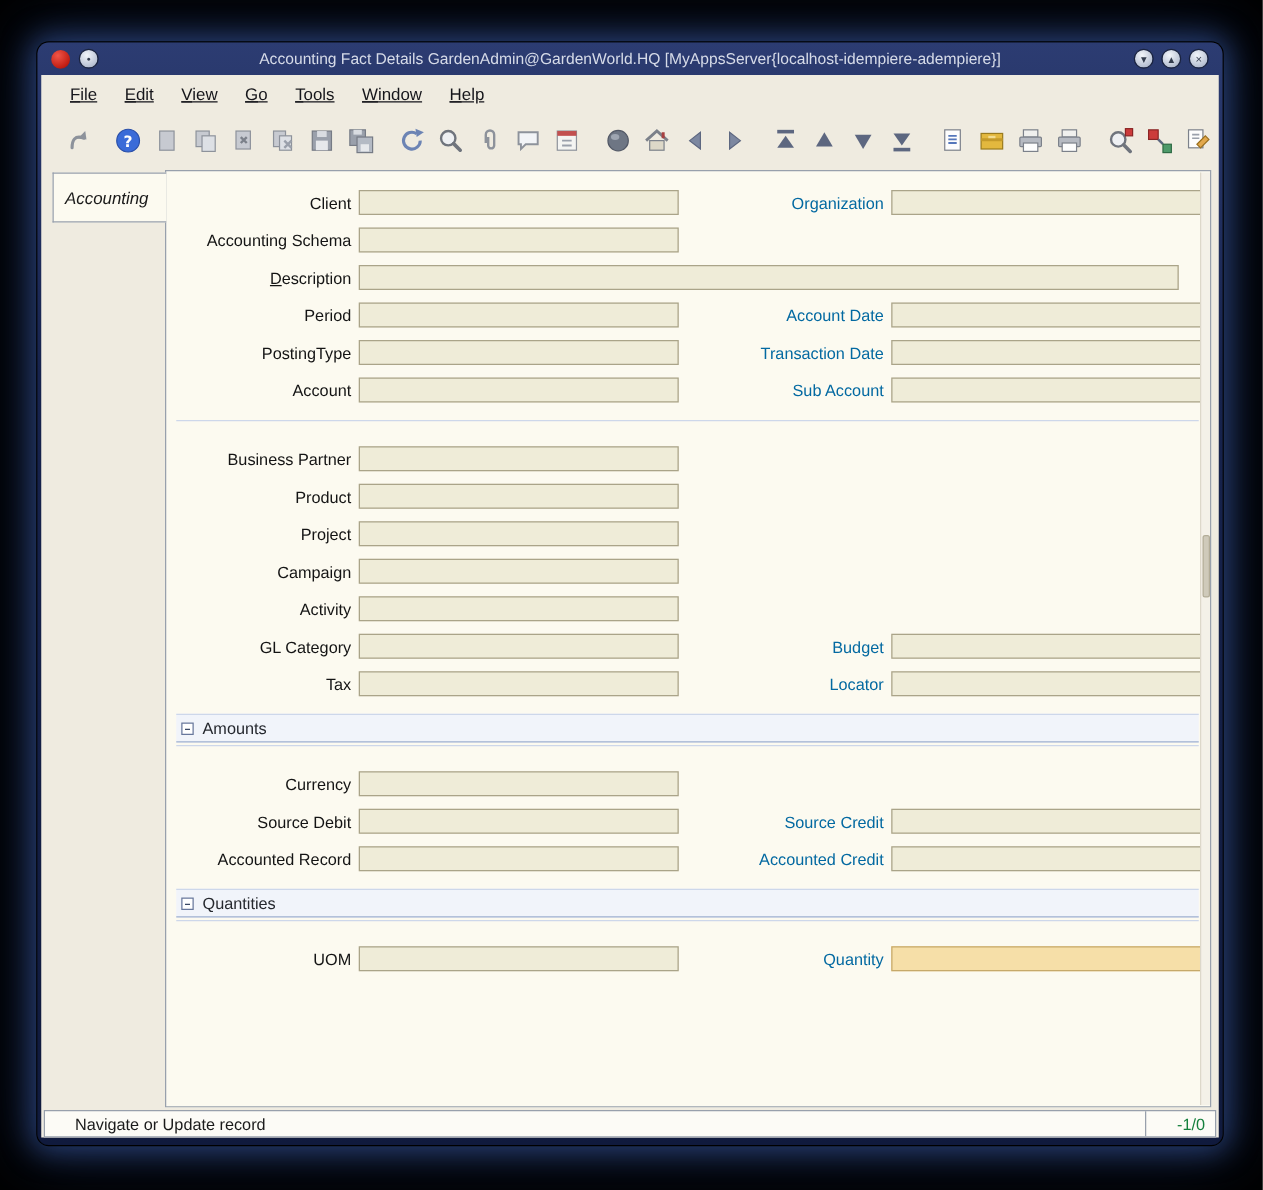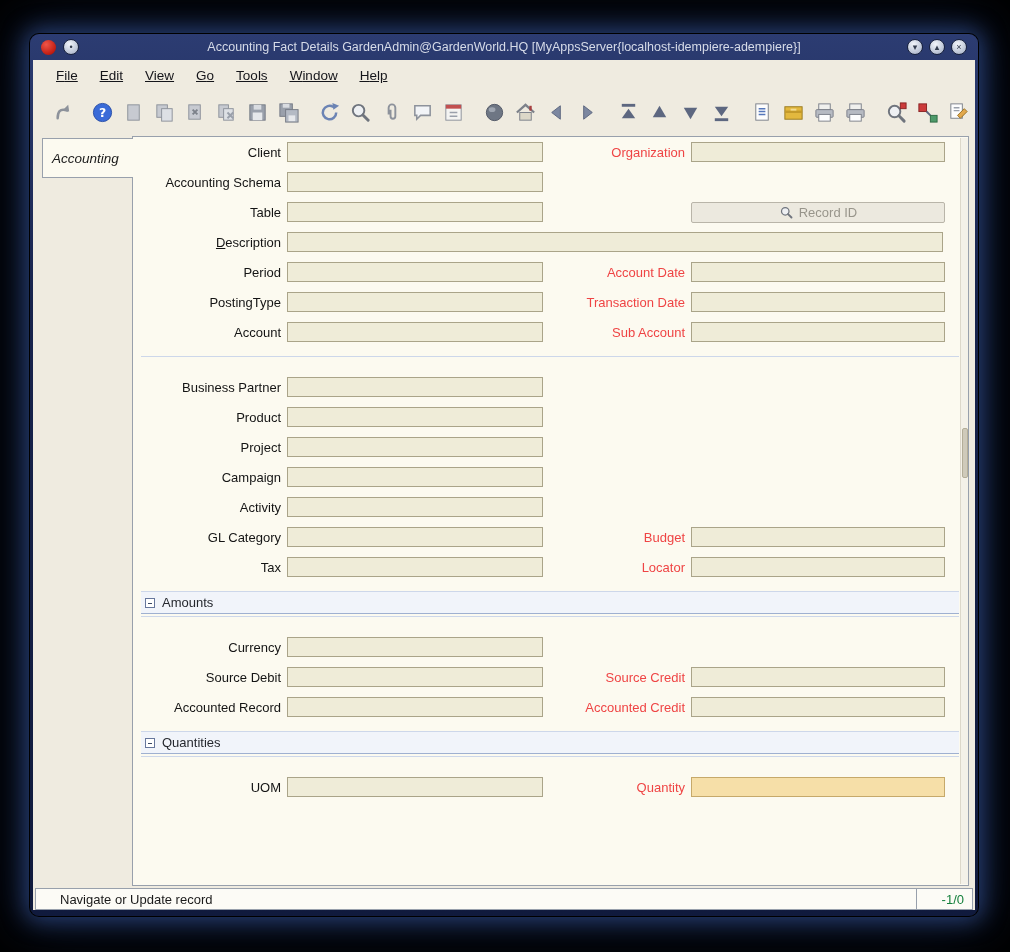--- a/index.html
+++ b/index.html
@@ -41,28 +41,28 @@
     display:flex; align-items:center; justify-content:center; }
   .ti { width:23px; height:23px; display:block; }
 
   
   .content { flex:1; display:flex; padding:2px 6px 0 9px; overflow:hidden; }
   .tabcol { width:90px; flex:none; padding-top:2px; }
   .tab { height:40px; border:1px solid #98a0ac; border-right:none; background:#fcfaf0;
     display:flex; align-items:center; padding:0 6px 0 9px; font-style:italic; font-size:13.5px;
     position:relative; z-index:2; margin-right:-1px; color:#1a1a1a; }
   .panel { flex:1; position:relative; z-index:1; border:1px solid #98a0ac; background:#fcfaf0;
-    margin-bottom:0; padding-top:0; overflow:hidden; }
+    margin-bottom:0; padding-top:10px; overflow:hidden; }
 
   .frow { display:flex; align-items:center; height:30px; padding-left:8px; }
   .lbl { width:146px; flex:none; text-align:right; padding-right:6px; font-size:13px; color:#141414; }
   .lbl u { text-decoration:underline; }
   .fld { width:256px; height:20px; flex:none; background:#efecd8; border:1px solid #aaa489;
     font:13px "Liberation Sans","DejaVu Sans",sans-serif; padding:0 3px; outline:none; }
-  .lbl2 { width:148px; flex:none; text-align:right; padding-right:6px; font-size:13px; color:#ef4444; }
+  .lbl2 { width:170px; flex:none; text-align:right; padding-right:6px; font-size:13px; color:#0369a1; }
   .fld2 { width:254px; }
   .fld-wide { width:656px; }
   .mandatory { background:#f6dfa8; border-color:#c6a96a; }
 
   .recid { width:254px; height:21px; flex:none; display:flex; align-items:center; justify-content:center;
     gap:5px; background:#ece9df; border:1px solid #b9b5a9; color:#98958b; font-size:13px; border-radius:2px; }
   .recid .ti { width:15px; height:15px; }
 
   .section { margin:9px 9px 15px 8px; }
   .secband { height:23px; display:flex; align-items:center; gap:7px; padding-left:4px;
@@ -410,31 +410,20 @@
           <input class="fld" value="" style="">
           <span class="lbl2">Organization</span>
           <input class="fld fld2" value="" style="">
         </div>
 
         <div class="frow">
           <span class="lbl">Accounting Schema</span>
           <input class="fld" value="" style="">
         </div>
 
-        <div class="frow">
-          <span class="lbl">Table</span>
-          <input class="fld" value="" style="">
-          <span class="lbl2"></span>
-          <button class="recid">
-            <svg class="ti">
-                <use href="#s-mag"></use>
-              </svg>
-            <span>Record ID</span>
-          </button>
-        </div>
 
         <div class="frow">
           <span class="lbl"><u>D</u>escription</span>
           <input class="fld fld-wide" value="" style="">
         </div>
 
         <div class="frow">
           <span class="lbl">Period</span>
           <input class="fld" value="" style="">
           <span class="lbl2">Account Date</span>

